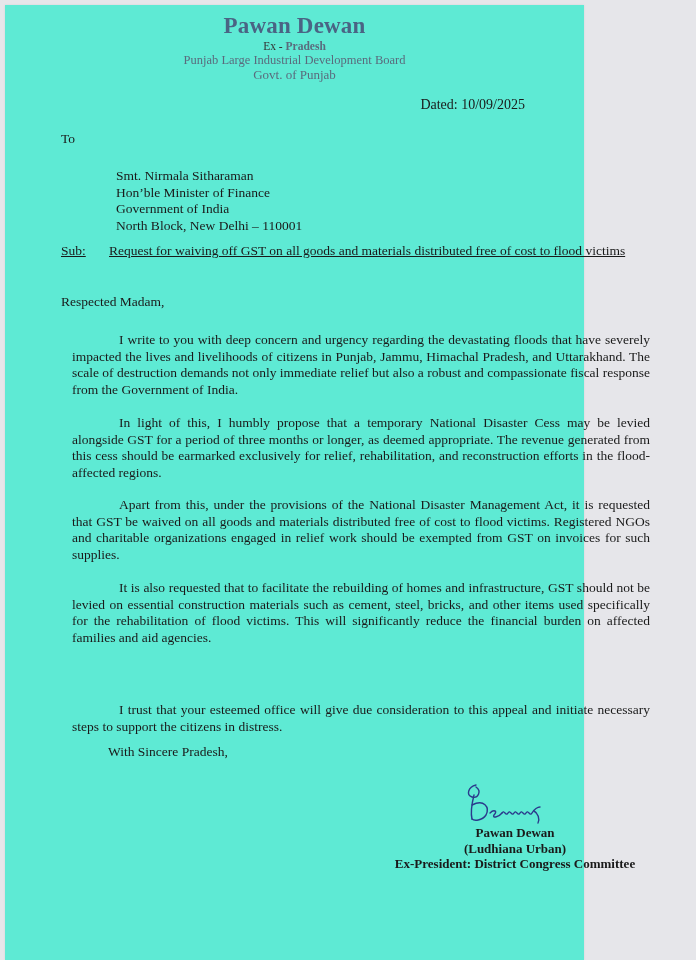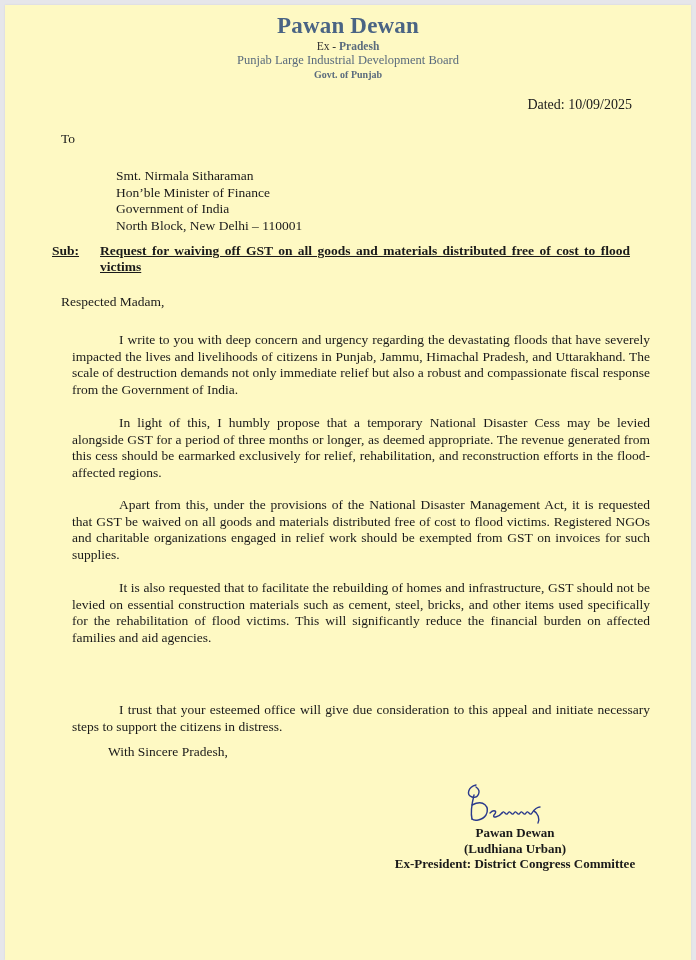--- a/index.html
+++ b/index.html
@@ -3,39 +3,39 @@
   <meta charset="utf-8">
   <style>
     html, body { margin: 0; padding: 0; }
     body {
       width: 696px; height: 960px; overflow: hidden;
       background: #e6e6ea;
       font-family: "Liberation Serif", "DejaVu Serif", serif;
       color: #1a1a1a;
     }
     .page {
-      position: absolute; left: 5px; top: 5px; width: 686px; height: 955px;
-      background: #fef9c3;
+      position: absolute; left: 5px; top: 5px; width: 579px; height: 955px;
+      background: #5eead4;
       box-shadow: 0 0 2px rgba(0,0,0,0.08);
     }
     .letterhead { position: absolute; left: 0; right: 0; top: 8px; text-align: center; }
     .lh-name {
       font-family: "Liberation Serif", serif; font-weight: bold;
       font-size: 23px; color: #4a6484; line-height: 26px; letter-spacing: 0.2px;
     }
     .lh-title { font-size: 11.5px; line-height: 14px; color: #333; }
     .lh-title .role { color: #5a6b7d; font-weight: bold; }
     .lh-board { font-size: 12.5px; line-height: 15px; font-weight: normal; color: #5a6b7d; }
-    .lh-govt { font-size: 10px; line-height: 14px; font-weight: bold; color: #5a6b7d; }
+    .lh-govt { font-size: 13px; line-height: 14px; font-weight: normal; color: #5a6b7d; }
     .date { position: absolute; right: 59px; top: 92px; font-size: 14px; }
     .to { position: absolute; left: 56px; top: 126px; font-size: 13.5px; }
     .address { position: absolute; left: 111px; top: 163px; font-size: 13.5px; line-height: 16.5px; }
     .subject {
-      position: absolute; left: 47px; top: 238px; width: 578px;
-      font-size: 13.5px; font-weight: bold; line-height: 16px;
+      position: absolute; left: 56px; top: 238px; width: 578px;
+      font-size: 13.5px; font-weight: normal; line-height: 16px;
       display: flex;
     }
     .subject .sub-label { text-decoration: underline; width: 48px; flex: none; }
     .subject .sub-text { text-decoration: underline; text-align: justify; }
     .salutation { position: absolute; left: 56px; top: 289px; font-size: 13.5px; }
     .para {
       position: absolute; left: 56px; width: 578px;
       font-size: 13.5px; line-height: 16.5px; text-align: justify; margin: 11px;
       text-indent: 47px;
     }

